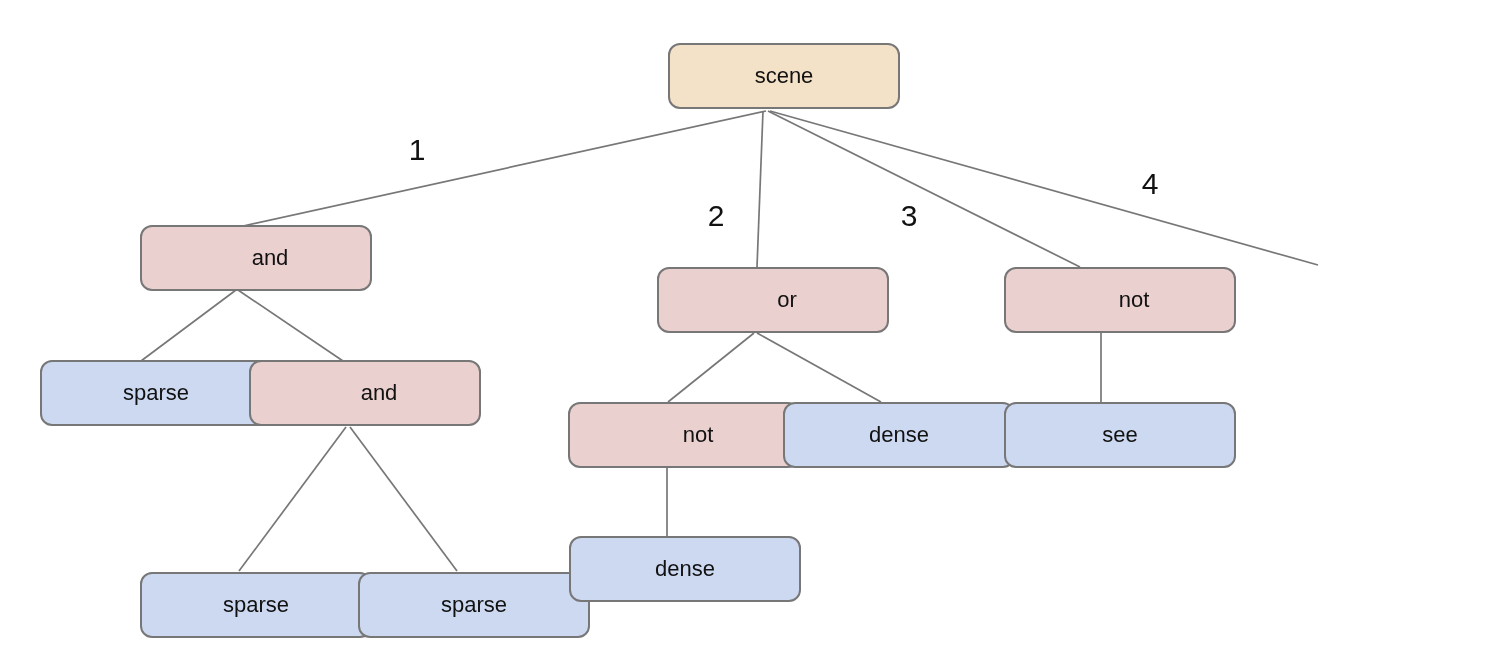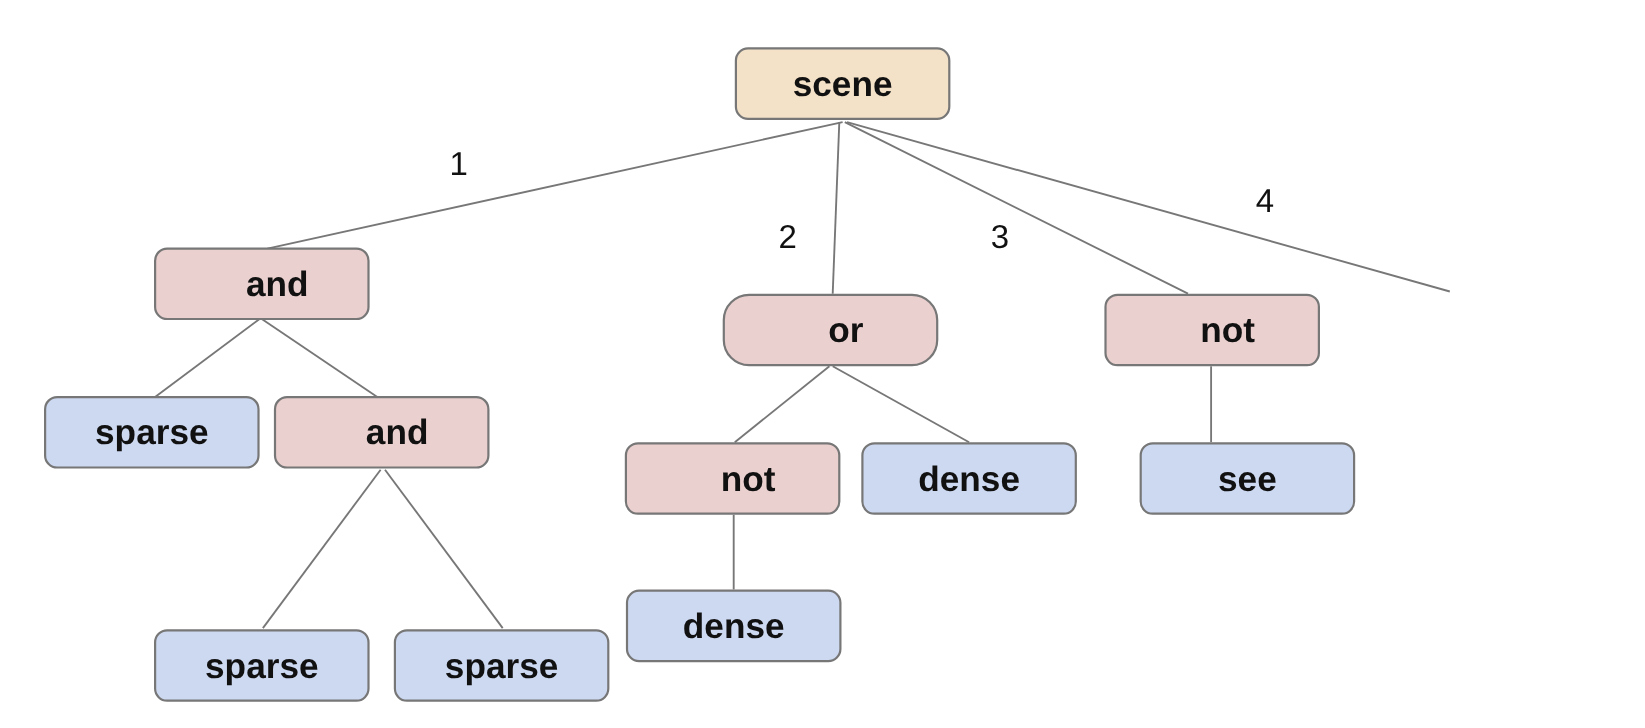--- a/index.html
+++ b/index.html
@@ -19,32 +19,31 @@
     position: absolute;
     left: 0;
     top: 0;
   }
   .edges line {
     stroke: var(--edge-line, #777777);
     stroke-width: 1.7;
   }
   .node {
     position: absolute;
-    width: 196px;
+    width: 232px;
     height: 66px;
     box-sizing: border-box;
     border: 2px solid var(--node-border, #777777);
     border-radius: 12px;
     display: flex;
     align-items: center;
     justify-content: center;
-    font-size: 32px;
+    font-size: 22px;
     color: var(--text, #111111);
     white-space: nowrap;
-    font-weight: bold;
   }
   .node.root     { background: var(--root-fill, #f3e2c8); }
   .node.operator { background: var(--operator-fill, #ead0cf); padding-left: 28px; }
   .node.leaf     { background: var(--leaf-fill, #cdd9f1); }
   .edge-label {
     position: absolute;
     transform: translate(-50%, -50%);
     font-size: 30px;
     color: var(--text, #111111);
   }
@@ -69,24 +68,24 @@
     <line x1="1101" y1="333" x2="1101" y2="402"></line>
   </svg>
 
   <div class="edge-label" style="left:417px; top:150px;">1</div>
   <div class="edge-label" style="left:716px; top:216px;">2</div>
   <div class="edge-label" style="left:909px; top:216px;">3</div>
   <div class="edge-label" style="left:1150px; top:184px;">4</div>
 
   <div class="node root" style="left:668px;  top:43px;">scene</div>
   <div class="node operator" style="left:140px;  top:225px;">and</div>
-  <div class="node operator" style="left:657px;  top:267px;border-radius:24px;">or</div>
+  <div class="node operator" style="left:657px;  top:267px;">or</div>
   <div class="node operator" style="left:1004px; top:267px;">not</div>
   <div class="node leaf" style="left:40px;   top:360px;">sparse</div>
   <div class="node operator" style="left:249px;  top:360px;">and</div>
   <div class="node operator" style="left:568px;  top:402px;">not</div>
   <div class="node leaf" style="left:783px;  top:402px;">dense</div>
-  <div class="node leaf" style="left:1036px; top:402px;">see</div>
+  <div class="node leaf" style="left:1004px; top:402px;">see</div>
   <div class="node leaf" style="left:140px;  top:572px;">sparse</div>
   <div class="node leaf" style="left:358px;  top:572px;">sparse</div>
   <div class="node leaf" style="left:569px;  top:536px;">dense</div>
 
 </div>
 
 </body></html>

